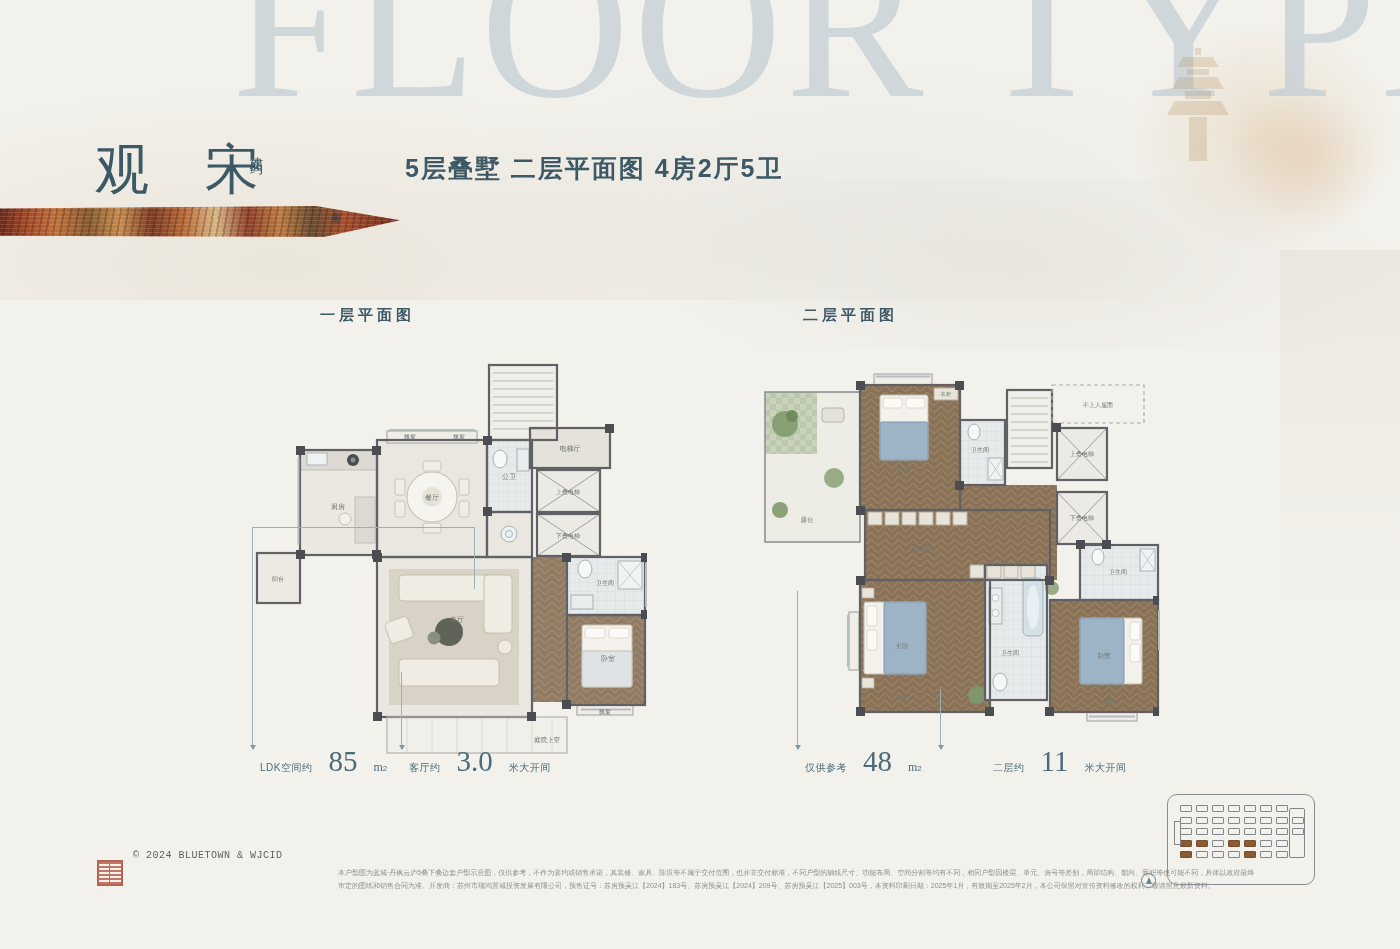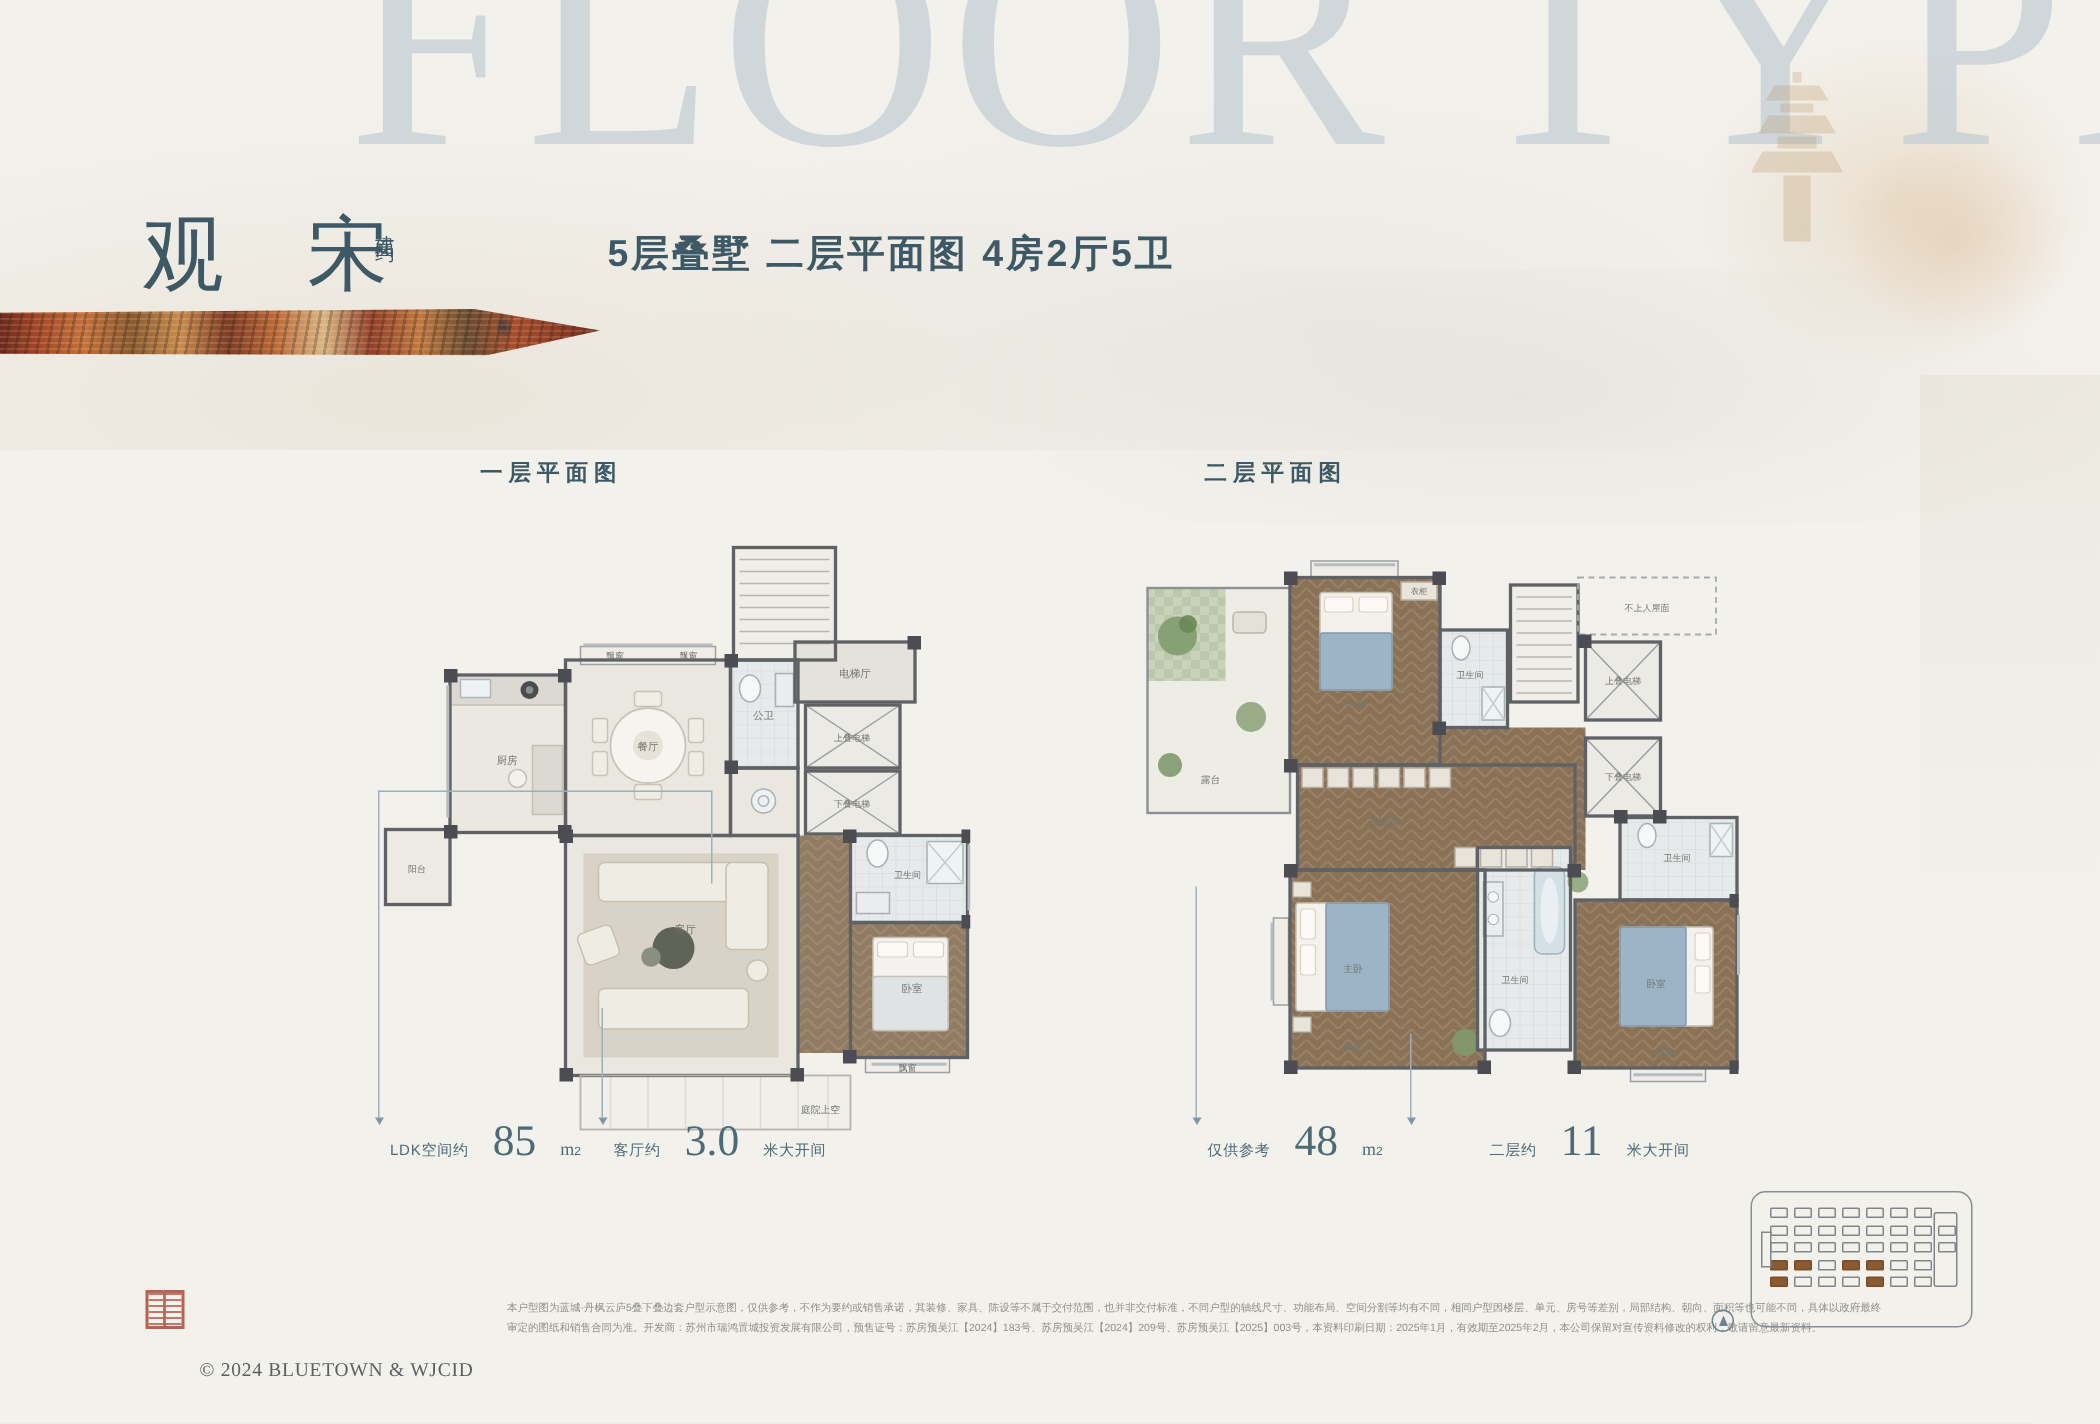--- a/index.html
+++ b/index.html
@@ -57,22 +57,22 @@
   .callout{position:absolute;top:747px;display:flex;align-items:baseline;color:#4c6b79;white-space:nowrap;}
   .c-prefix,.c-suffix{font-size:10px;letter-spacing:.5px;}
   .c-value{font-family:"Liberation Serif","DejaVu Serif",serif;font-size:29px;line-height:1;margin:0 16px;}
   .c-unit{font-size:12px;font-family:"Liberation Serif",serif;}
   .c-sup{font-size:8px;vertical-align:super;}
 
   .seal{position:absolute;left:97px;top:860px;width:26px;height:26px;
      border:2px solid #b04a38;box-sizing:border-box;opacity:.85;
      background:linear-gradient(90deg,transparent 0 10px,rgba(176,74,56,.9) 10px 11.5px,transparent 11.5px),
                 repeating-linear-gradient(180deg,rgba(176,74,56,.85) 0 1.6px,transparent 1.6px 4px);}
-  .copyright{position:absolute;left:133px;top:905px;font-family:Liberation Serif, serif;
-     font-size:13px;color:#5b5f63;letter-spacing:.5px;}
+  .copyright{position:absolute;left:133px;top:850px;font-family:Liberation Mono, monospace;
+     font-size:10px;color:#5b5f63;letter-spacing:.5px;}
   .disclaimer{position:absolute;left:338px;top:866px;width:795px;text-align:center;
      color:#8f8f8d;font-size:7px;line-height:13px;}
   .disclaimer div{white-space:nowrap;}
 
   .minimap{position:absolute;left:1167px;top:794px;width:148px;height:91px;
      border:1.5px solid #888d92;border-radius:10px;box-sizing:border-box;padding:10px 10px 6px 12px;}
   .mm-row{display:flex;gap:4px;margin-bottom:4.5px;}
   .mm-b{width:12px;height:7px;border:1px solid #81868c;box-sizing:border-box;border-radius:1px;}
   .mm-b.brown{background:#8a5a33;border-color:#7a4e2b;}
   .mm-tall{position:absolute;right:9px;top:13px;width:14px;height:48px;border:1px solid #81868c;border-radius:2px;}

